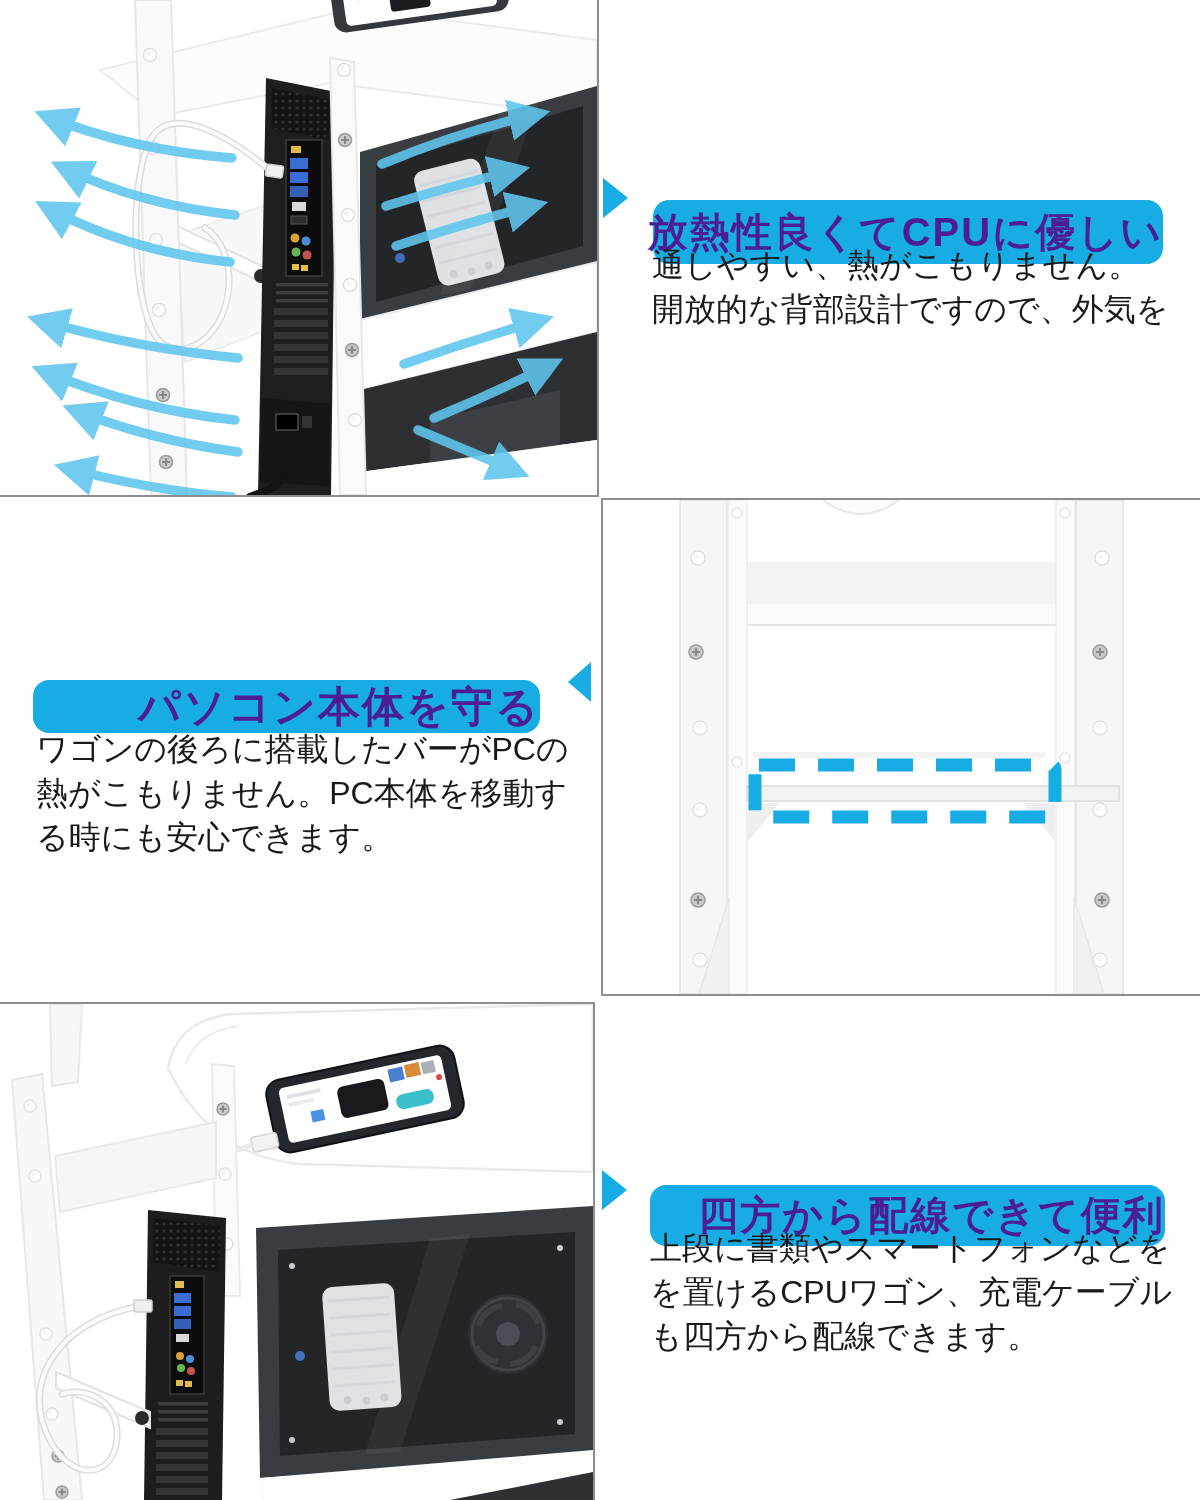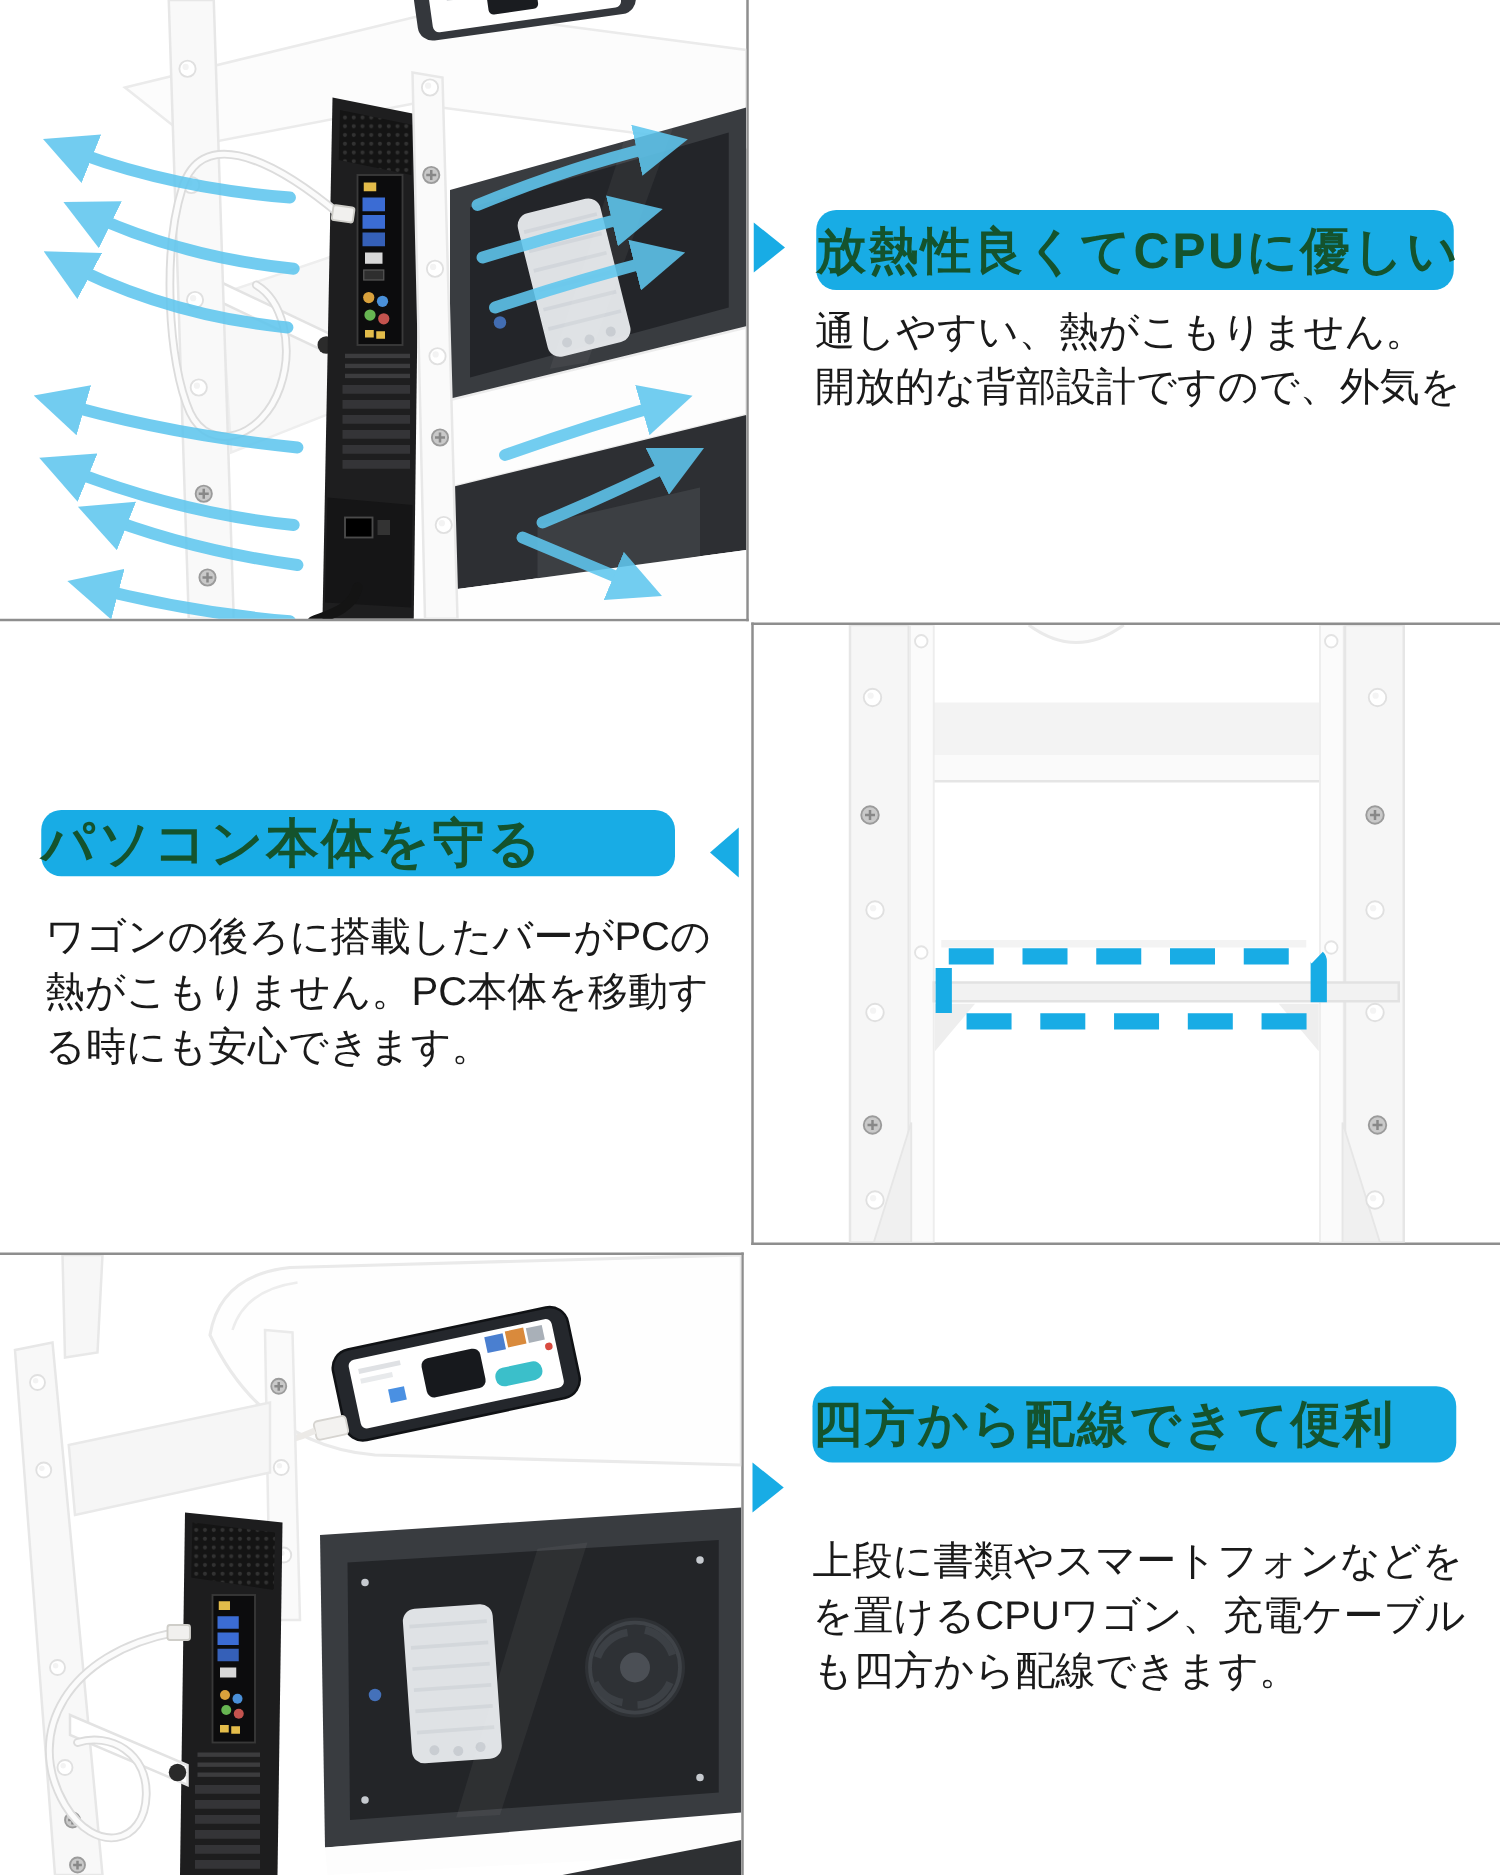--- a/index.html
+++ b/index.html
@@ -9,26 +9,26 @@
   }
   .photo { position:absolute; background:#ffffff; box-sizing:border-box; }
   .photo svg { display:block; width:100%; height:100%; }
   .photo-tl { left:0; top:0; width:599px; height:497px;
     border-right:2px solid #8e8e8e; border-bottom:2px solid #8e8e8e; }
   .photo-mr { left:601px; top:498px; width:599px; height:498px;
     border-left:2px solid #8e8e8e; border-top:2px solid #8e8e8e; border-bottom:2px solid #8e8e8e; }
   .photo-bl { left:0; top:1002px; width:595px; height:498px;
     border-top:2px solid #8e8e8e; border-right:2px solid #8e8e8e; }
 
-  .pill { position:absolute; background:#18ace5; color:#14532d; border-radius:16px;
-    display:flex; align-items:center; justify-content:flex-start;
-    font-weight:700; letter-spacing:2px; white-space:nowrap; }
+  .pill { position:absolute; background:#18ace5; color:#4c1d95; border-radius:16px;
+    display:flex; align-items:center; justify-content:flex-end;
+    font-weight:700; letter-spacing:2px; white-space:nowrap;margin-top:32px; }
   .pill-heat    { left:653px; top:168px;  width:510px; height:64px; font-size:40px; }
   .pill-protect { left:33px;  top:648px;  width:507px; height:53px; font-size:42px; }
-  .pill-wiring  { left:650px; top:1109px; width:515px; height:61px; font-size:40px; }
+  .pill-wiring  { left:650px; top:1153px; width:515px; height:61px; font-size:40px; }
 
   .tri { position:absolute; width:0; height:0; }
   .tri-heat   { left:603px; top:178px;
     border-left:25px solid #18ace5; border-top:20px solid transparent; border-bottom:20px solid transparent; }
   .tri-protect{ left:568px; top:662px;
     border-right:23px solid #18ace5; border-top:20px solid transparent; border-bottom:20px solid transparent; }
   .tri-wiring { left:602px; top:1170px;
     border-left:25px solid #18ace5; border-top:20px solid transparent; border-bottom:20px solid transparent; }
 
   .body-text { position:absolute; color:#1a1a1a; font-size:32px; line-height:44px;

